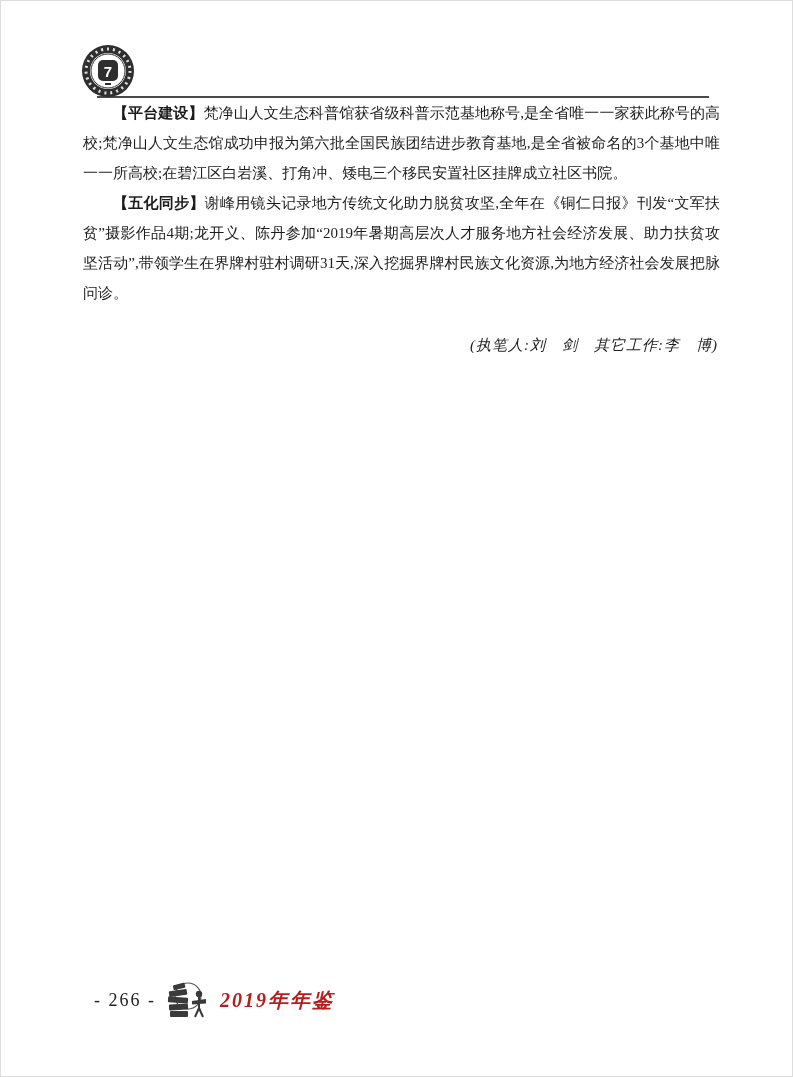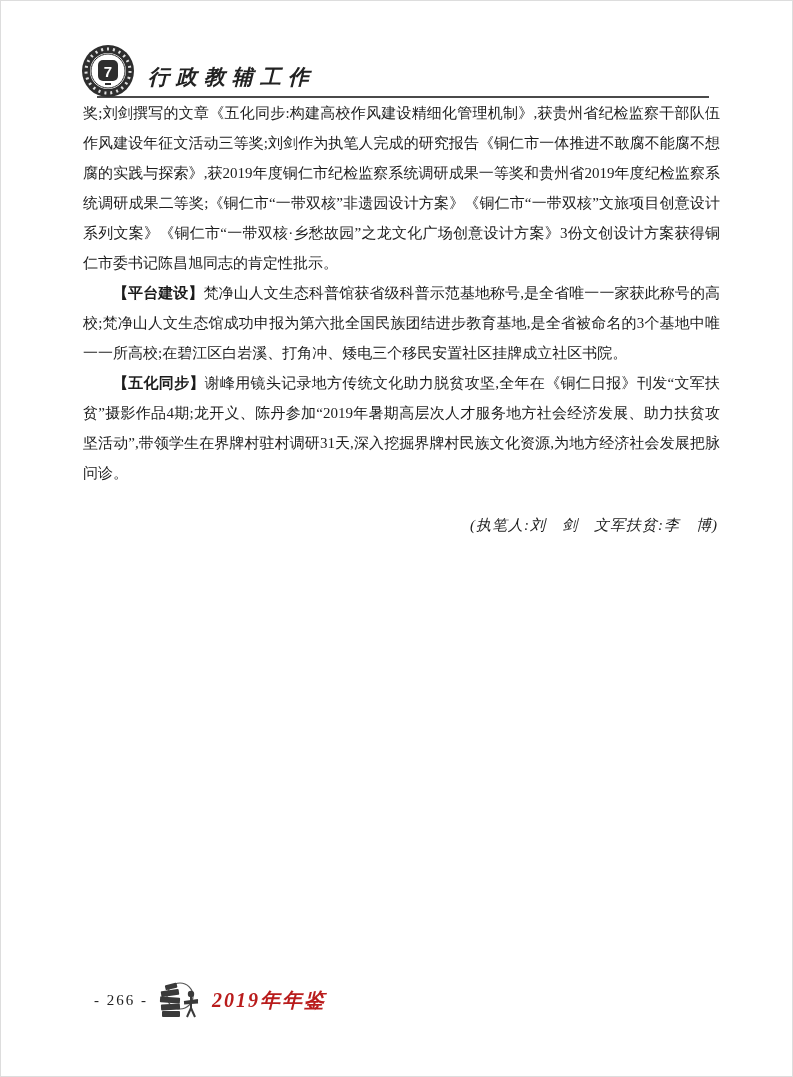--- a/index.html
+++ b/index.html
@@ -44,21 +44,21 @@
     text-align:right;
     font-style:italic;
     font-size:15px;
     letter-spacing:1px;
   }
   
   .footer{
     position:absolute;left:93px;top:978px;height:42px;
     display:flex;align-items:center;gap:9px;
   }
-  .pageno{font-size:15px;letter-spacing:2px;color:#222;}
+  .pageno{font-size:18px;letter-spacing:2px;color:#222;}
   .mascot{display:inline-block;width:46px;height:40px;}
   .yb-title{
     font-size:20px;font-weight:bold;font-style:italic;
     letter-spacing:2px;color:#b91c1c;
   }
 </style>
 </head>
 <body>
 
 <div class="page">
@@ -68,27 +68,25 @@
     <svg viewBox="0 0 54 54" width="54" height="54">
       <circle cx="27" cy="27" r="26" fill="#2e2e2e"></circle>
       <circle cx="27" cy="27" r="22" fill="none" stroke="#ffffff" stroke-width="3" stroke-dasharray="2 4" opacity="0.85"></circle>
       <circle cx="27" cy="27" r="18" fill="#ffffff"></circle>
       <circle cx="27" cy="27" r="17" fill="none" stroke="#2e2e2e" stroke-width="1"></circle>
       <rect x="17" y="16" width="20" height="21" rx="5" fill="#2e2e2e"></rect>
       <text x="27" y="33" fill="#ffffff" font-size="15" font-weight="bold" text-anchor="middle" font-family="Liberation Sans, sans-serif">7</text>
       <rect x="24" y="39" width="6" height="2" fill="#2e2e2e"></rect>
     </svg>
   </span>
-  <div class="header-title">行政教辅工作</div>
 
   <div class="body-text">
-    <p class="para"><span>奖;刘剑撰写的文章《五化同步:构建高校作风建设精细化管理机制》,获贵州省纪检监察干部队伍作风建设年征文活动三等奖;刘剑作为执笔人完成的研究报告《铜仁市一体推进不敢腐不能腐不想腐的实践与探索》,获2019年度铜仁市纪检监察系统调研成果一等奖和贵州省2019年度纪检监察系统调研成果二等奖;《铜仁市“一带双核”非遗园设计方案》《铜仁市“一带双核”文旅项目创意设计系列文案》《铜仁市“一带双核·乡愁故园”之龙文化广场创意设计方案》3份文创设计方案获得铜仁市委书记陈昌旭同志的肯定性批示。</span></p>
     <p class="para indent"><span class="plabel">【平台建设】</span><span>梵净山人文生态科普馆获省级科普示范基地称号,是全省唯一一家获此称号的高校;梵净山人文生态馆成功申报为第六批全国民族团结进步教育基地,是全省被命名的3个基地中唯一一所高校;在碧江区白岩溪、打角冲、矮电三个移民安置社区挂牌成立社区书院。</span></p>
     <p class="para indent"><span class="plabel">【五化同步】</span><span>谢峰用镜头记录地方传统文化助力脱贫攻坚,全年在《铜仁日报》刊发“文军扶贫”摄影作品4期;龙开义、陈丹参加“2019年暑期高层次人才服务地方社会经济发展、助力扶贫攻坚活动”,带领学生在界牌村驻村调研31天,深入挖掘界牌村民族文化资源,为地方经济社会发展把脉问诊。</span></p>
-    <p class="byline">(执笔人:刘　剑　文军扶贫:李　博)</p>
+    <p class="byline">(执笔人:刘　剑　其它工作:李　博)</p>
   </div>
 
   <div class="footer">
     <span class="pageno">- 266 -</span>
     <span class="mascot">
       <svg viewBox="0 0 46 40" width="46" height="40">
         <circle cx="23" cy="16" r="13" fill="none" stroke="#555" stroke-width="1.2"></circle>
         <g fill="#3a3a3a">
           <rect x="4" y="10" width="18" height="6" rx="1" transform="rotate(-8 13 13)"></rect>
           <rect x="3" y="17" width="20" height="6" rx="1" transform="rotate(4 13 20)"></rect>

